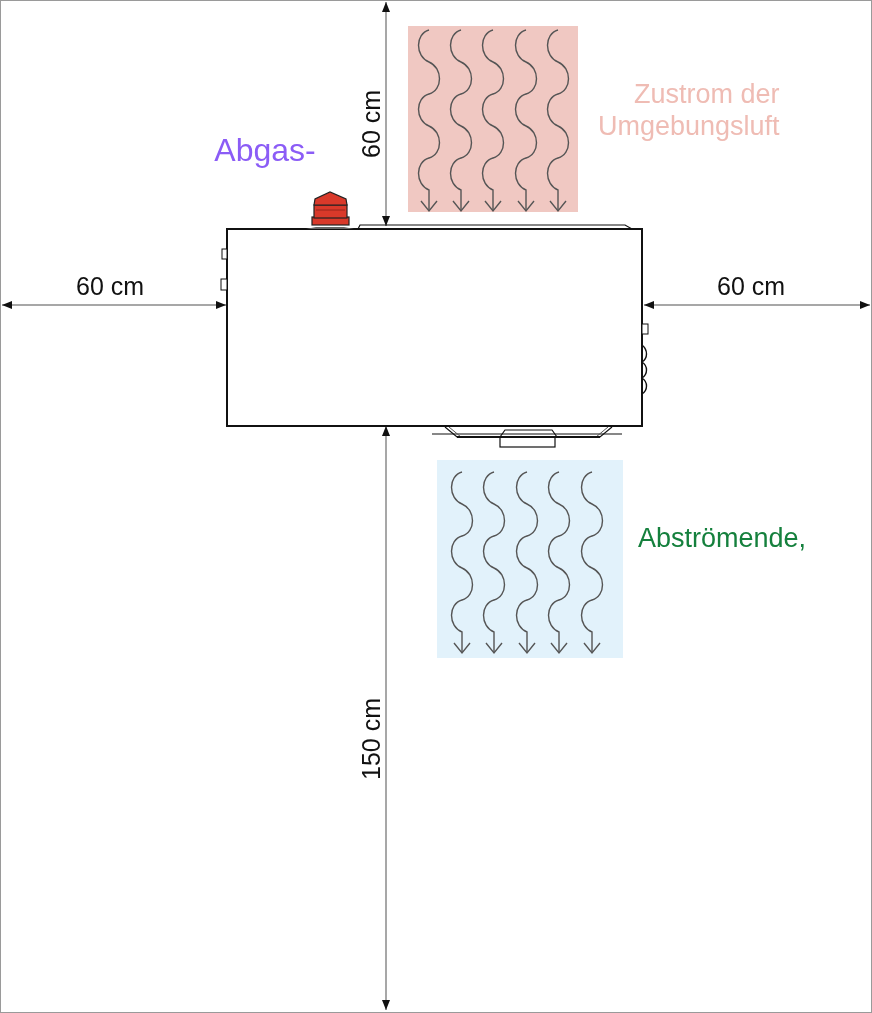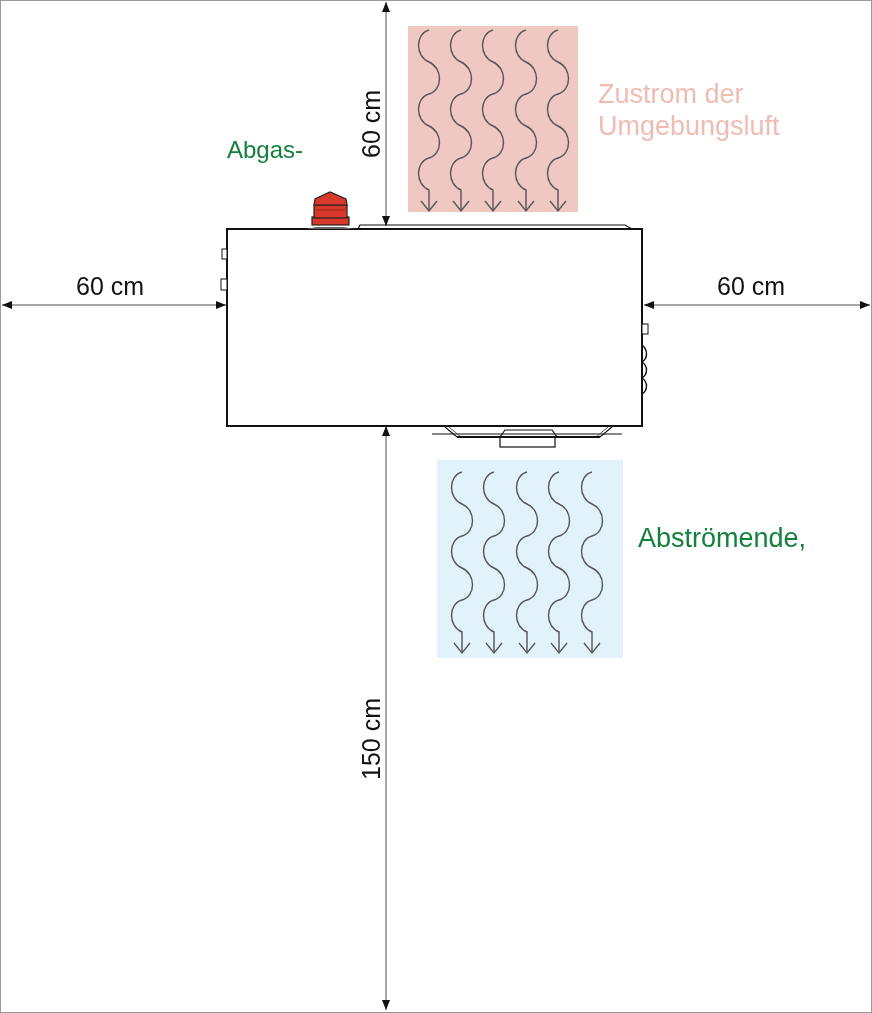--- a/index.html
+++ b/index.html
@@ -2,21 +2,21 @@
 <html><head>
   <meta charset="utf-8">
   <style>
     html, body { margin: 0; padding: 0; background: #ffffff; }
     body { width: 872px; height: 1013px; position: relative; overflow: hidden; font-family: "Liberation Sans", sans-serif; }
     .frame { position: absolute; left: 0; top: 0; width: 870px; height: 1011px; border: 1px solid #9a9a9a; }
     svg.diagram { position: absolute; left: 0; top: 0; }
     .label { position: absolute; font-family: "Liberation Sans", sans-serif; white-space: nowrap; }
     .dim { font-size: 25px; color: #111; }
     .dim-vert { transform-origin: left top; transform: rotate(-90deg); }
-    .exhaust-label { font-size: 24px; color: #15803d; text-align: center; line-height: 32px; }
+    .exhaust-label { font-size: 32px; color: #8b5cf6; text-align: center; line-height: 32px; }
     .inflow-label { font-size: 27px; color: #efbcb4; line-height: 32px; }
     .outflow-label { font-size: 27px; color: #15803d; line-height: 32px; }
   </style>
 </head>
 <body>
 
 <div class="frame"></div>
 
 <svg class="diagram" width="872" height="1013" viewBox="0 0 872 1013">
   <defs>
@@ -118,20 +118,20 @@
 
 <div class="label dim dim-vert" style="left:357px; top:158px;">60 cm</div>
 <div class="label dim" style="left:76px; top:272px;">60 cm</div>
 <div class="label dim" style="left:717px; top:272px;">60 cm</div>
 <div class="label dim dim-vert" style="left:357px; top:780px;">150 cm</div>
 
 <div class="label exhaust-label" style="left:205px; top:134px; width:120px;">
   <div>Abgas-</div>
 </div>
 
-<div class="label inflow-label" style="left:598px; top:78px; text-align:left;">
+<div class="label inflow-label" style="left:598px; top:78px; text-align:right;">
   <div>Zustrom der</div>
   <div>Umgebungsluft</div>
 </div>
 
 <div class="label outflow-label" style="left:638px; top:522px; text-align:center;">
   <div>Abströmende,</div>
 </div>
 
 </body></html>

